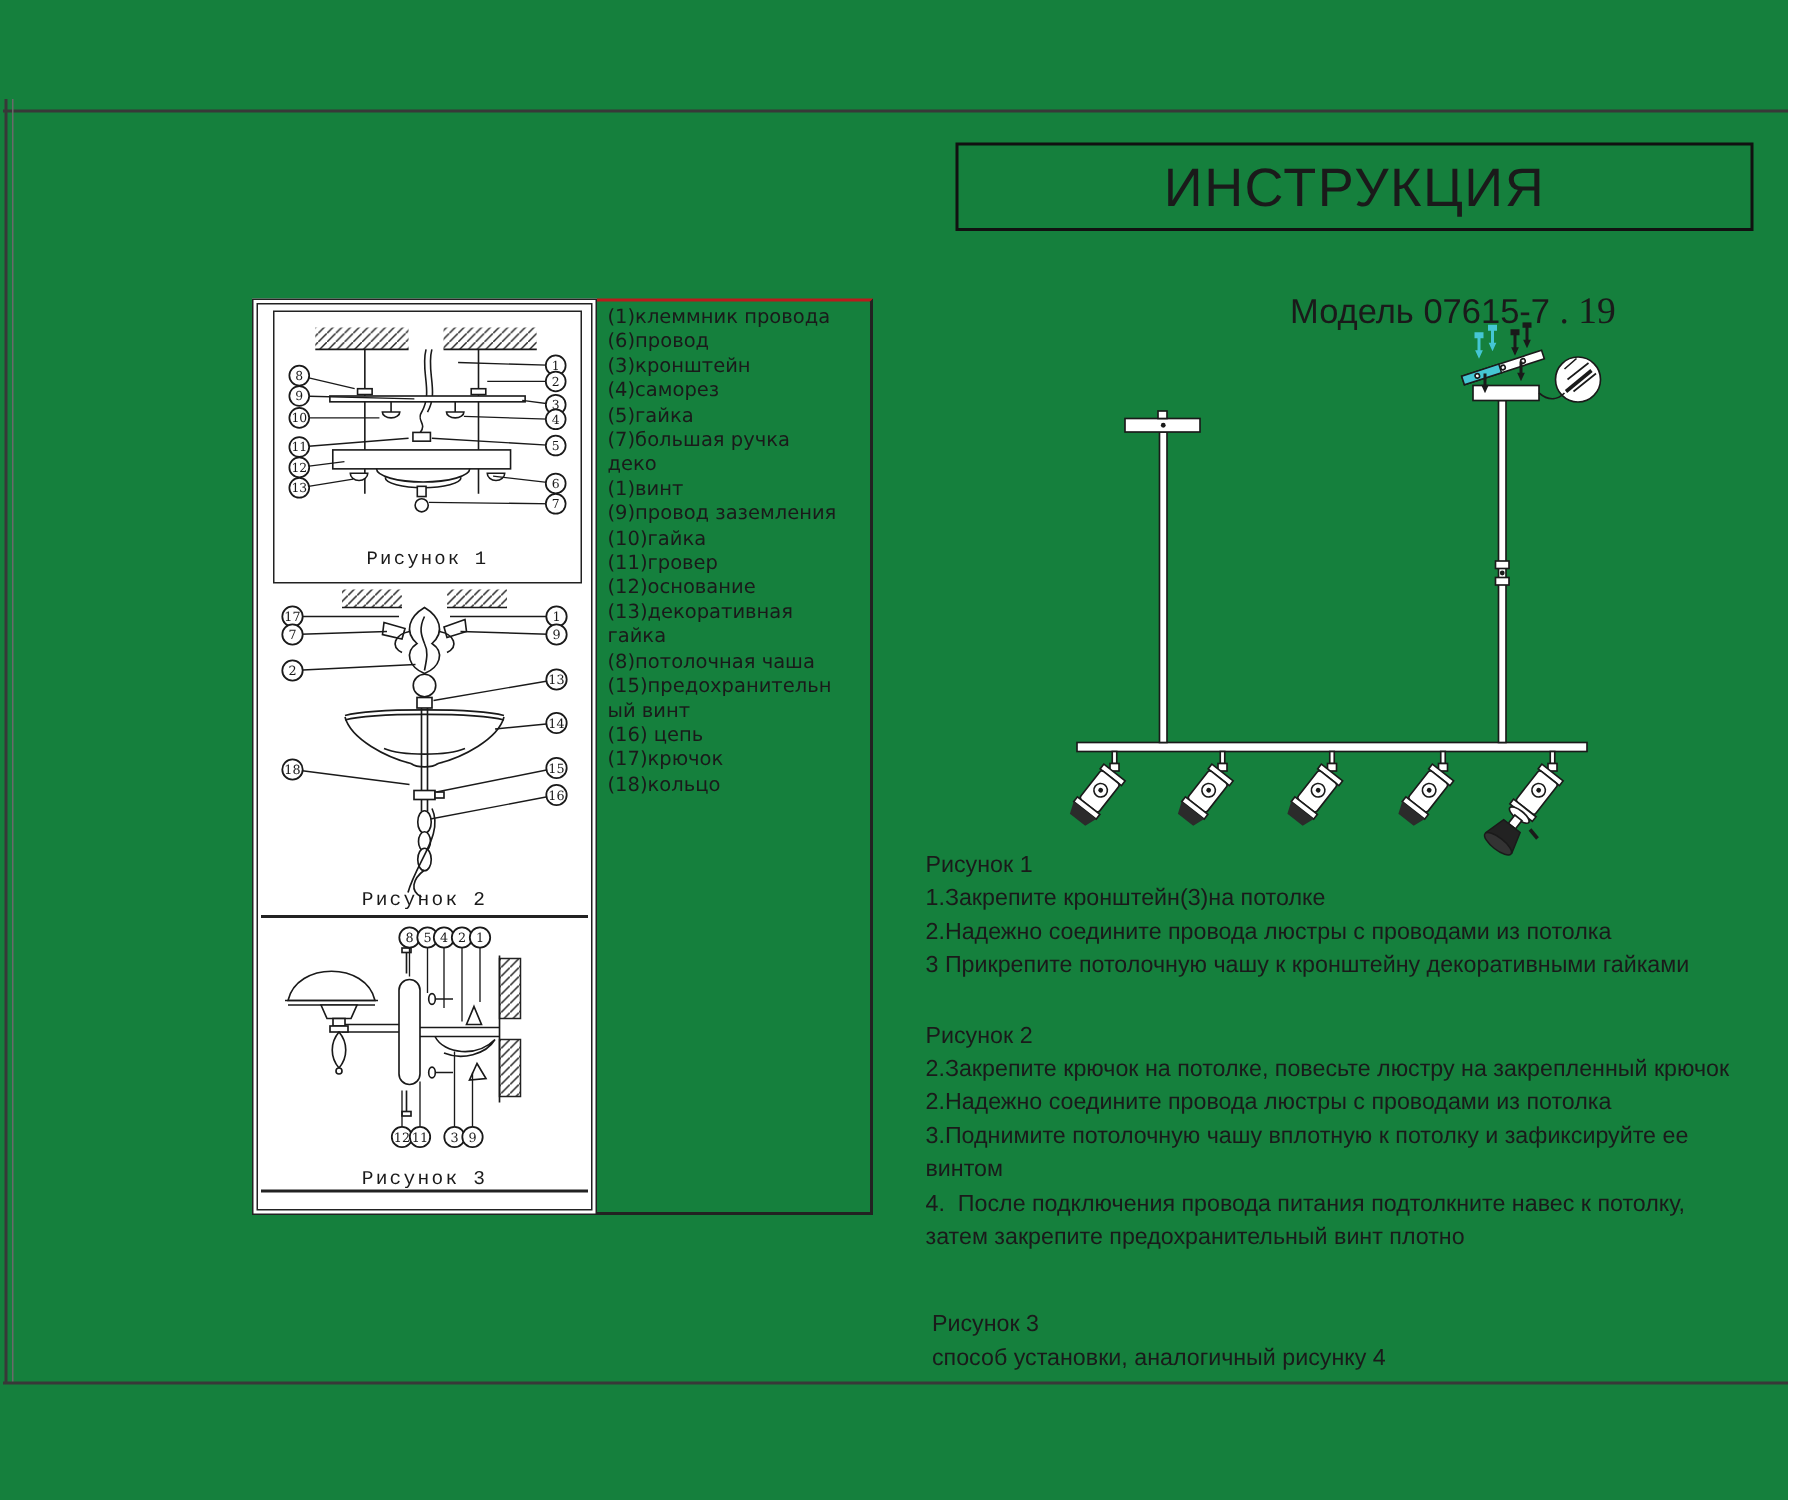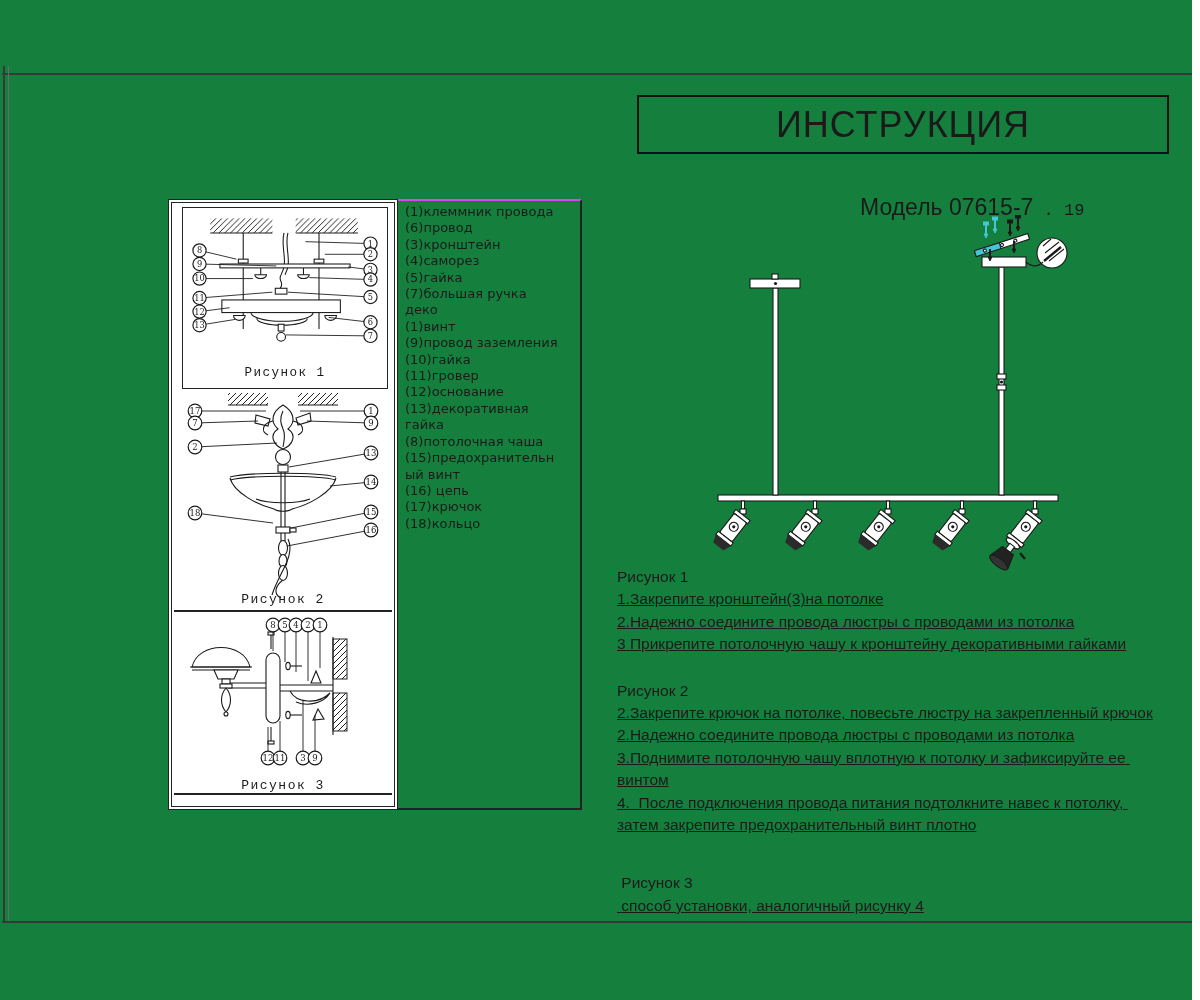--- a/index.html
+++ b/index.html
@@ -7,42 +7,42 @@
         font-family:"Liberation Sans",sans-serif;color:#1a1a1a;}
   .frame-top{position:absolute;left:2px;top:73px;width:1198px;height:0;border-top:2px solid #383838;}
   .frame-bottom{position:absolute;left:2px;top:921px;width:1198px;height:0;border-top:2px solid #383838;}
   .frame-left{position:absolute;left:3px;top:66px;height:856px;width:3px;
               border-left:2px solid #383838;border-right:1px solid #6a6a6a;}
   .title-box{position:absolute;left:637px;top:95px;width:528px;height:55px;
              border:2px solid #111;display:flex;align-items:center;justify-content:center;}
   .title-box span{font-size:36px;letter-spacing:1px;}
   .model-line{position:absolute;left:860px;top:194px;width:290px;text-align:left;white-space:nowrap;}
   .model-main{font-size:23px;}
-  .model-suffix{font-size:17px;font-family:Liberation Mono, monospace;}
+  .model-suffix{font-size:25px;font-family:Liberation Serif, serif;}
   
   .fig-panel{position:absolute;left:168px;top:199px;width:230px;height:611px;background:#fff;
              border:4px double #222;box-sizing:border-box;}
   .fig1-box{position:absolute;left:10px;top:4px;width:204px;height:180px;border:1px solid #222;}
   .fig2-area{position:absolute;left:5px;top:188px;width:212px;height:216px;}
   .fig3-area{position:absolute;left:5px;top:412px;width:212px;height:186px;}
   .panel-sep1{position:absolute;left:2px;top:407px;width:218px;border-top:2px solid #222;}
   .panel-sep2{position:absolute;left:2px;top:590px;width:218px;border-top:2px solid #222;}
   .fig1-box svg,.fig2-area svg,.fig3-area svg{display:block;width:100%;height:100%;}
   
   .parts-box{position:absolute;left:398px;top:199px;width:184px;height:611px;box-sizing:border-box;
-             border-top:2px solid #d946ef;border-right:2px solid #222;border-bottom:2px solid #222;
+             border-top:2px solid #b91c1c;border-right:2px solid #222;border-bottom:2px solid #222;
              padding:3px 10px 0 7px;}
   .part-item{font-family:"DejaVu Sans",sans-serif;font-size:13px;line-height:16.4px;
              width:158px;overflow-wrap:break-word;}
   
   .main-drawing{position:absolute;left:620px;top:215px;width:560px;height:365px;}
   
   .instructions{position:absolute;left:617px;top:566px;width:548px;}
   .inst-header{font-size:15.5px;line-height:22.4px;white-space:pre-wrap;}
-  .inst-line{font-size:15.5px;line-height:22.4px;white-space:pre-wrap;text-decoration:underline;}
+  .inst-line{font-size:15.5px;line-height:22.4px;white-space:pre-wrap;}
   .inst-section + .inst-section{margin-top:24px;}
   .inst-section:nth-child(3){margin-top:36px;}
   
   svg .ln{stroke:#1a1a1a;stroke-width:1.1;fill:none;}
   svg .fw{stroke:#1a1a1a;stroke-width:1.1;fill:#fff;}
   svg .callout-circle{fill:#fff;stroke:#1a1a1a;stroke-width:1.2;}
   svg .callout-num{font-family:"DejaVu Serif",serif;font-size:8.5px;fill:#1a1a1a;text-anchor:middle;}
   svg .cap{font-family:"Liberation Mono",monospace;font-size:13px;letter-spacing:1.5px;
            fill:#1a1a1a;text-anchor:middle;}
   svg .teal{fill:var(--teal,#45c6d4);}

